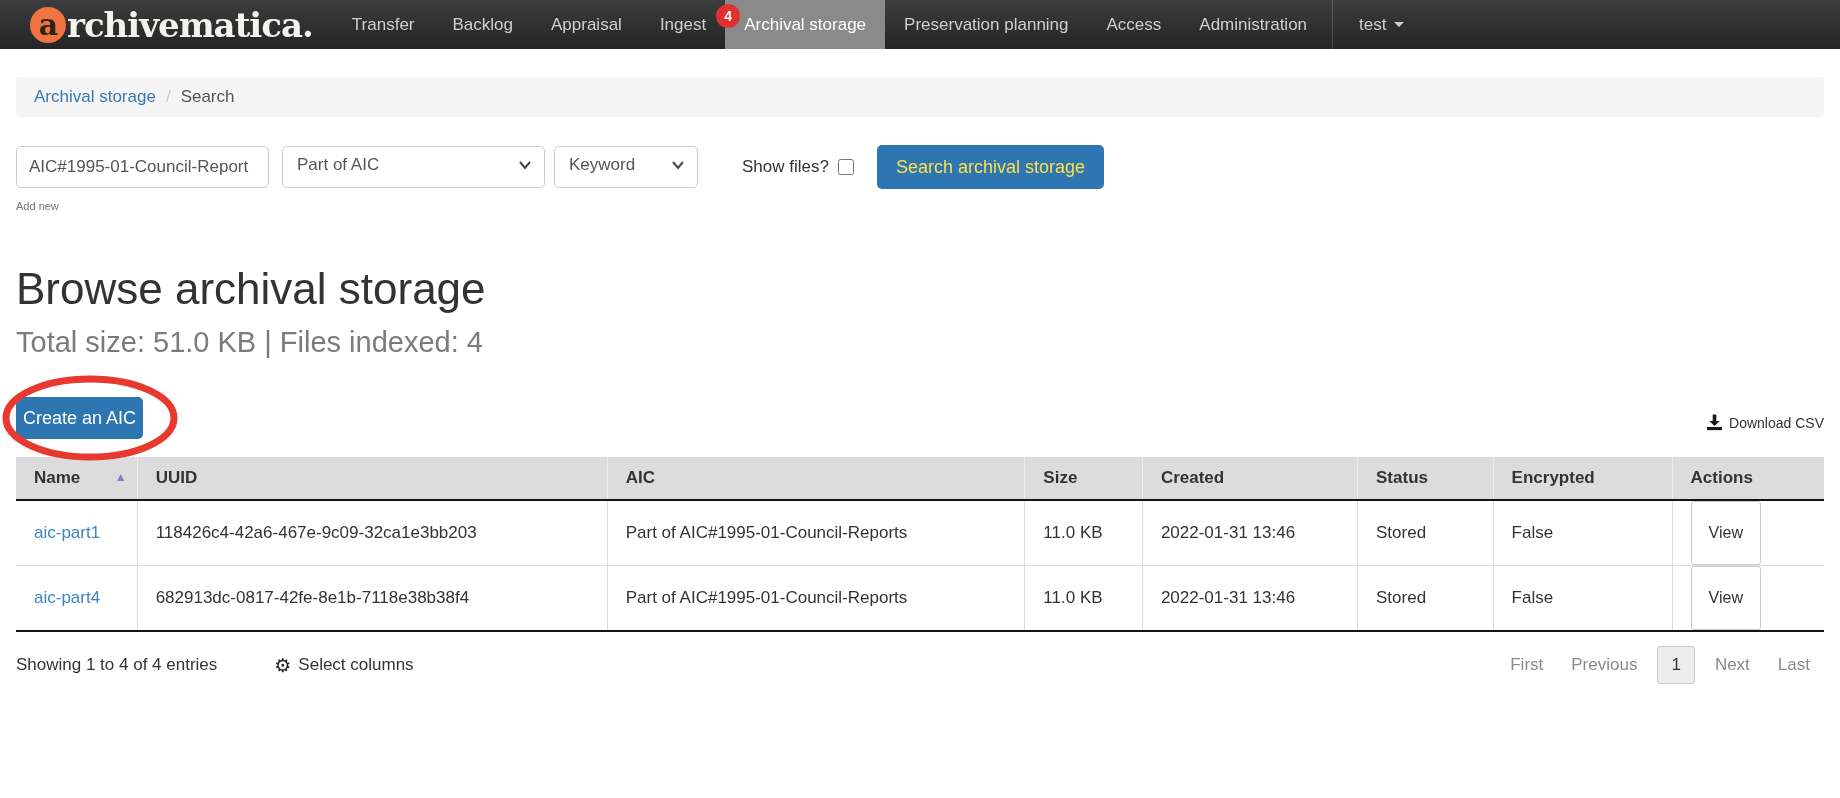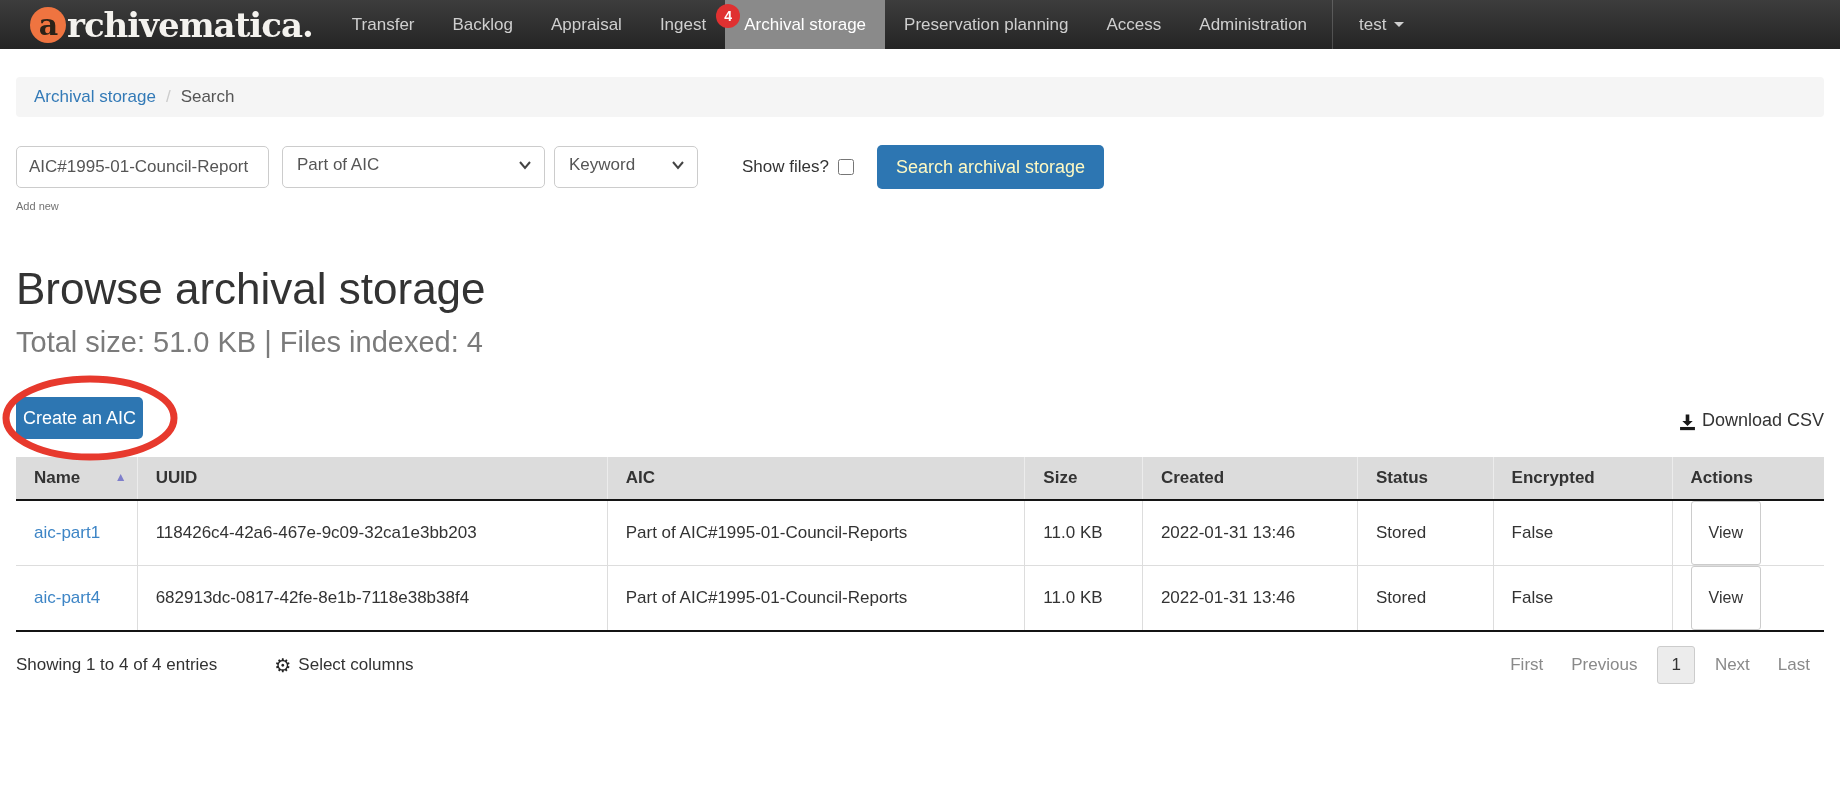--- a/index.html
+++ b/index.html
@@ -43,39 +43,39 @@
                 font-family:"Liberation Sans", sans-serif; }
   .fake-select { height:42px; border:1px solid #ccc; border-radius:5px; background:#fff;
                  display:flex; align-items:center; justify-content:space-between;
                  padding:0 12px 4px 14px; font-size:17px; color:#555; cursor:pointer; }
   .sel-field { width:263px; margin-left:13px; }
   .sel-type  { width:144px; margin-left:9px; }
   .chev { width:14px; height:14px; flex:none; margin-left:8px; }
   .chev polyline { fill:none; stroke:#444; stroke-width:2; }
   .showfiles-label { margin-left:44px; font-size:17px; color:#333; }
   .checkbox { width:16px; height:16px; margin-left:9px; cursor:pointer; }
-  .btn-primary { margin-left:23px; background:#2d76b2; color:#fef9c3; border:none;
+  .btn-primary { margin-left:23px; background:#2d76b2; color:#fde047; border:none;
                  border-radius:5px; height:44px; padding:0 19px; font-size:18px;
                  cursor:pointer; font-family:"Liberation Sans", sans-serif; }
   .add-new { display:inline-block; margin:11px 16px 0; color:#737373; font-size:11px;
              text-decoration:none; cursor:pointer; }
 
   
   .page-title { margin:50px 16px 0; font-size:44px; font-weight:400; color:#333; }
   .page-summary { margin:12px 16px 0; font-size:29px; color:#7b7b7b; }
 
   
   .toolbar { margin:20px 16px 0; display:flex; justify-content:space-between;
              align-items:flex-end; height:60px; }
   .create-wrap { position:relative; align-self:flex-start; margin-top:18px; }
   .btn-create { background:#2d76b2; color:#fff; border:none; border-radius:5px;
                 height:42px; padding:0 7px; font-size:18px; cursor:pointer;
                 font-family:"Liberation Sans", sans-serif; }
   .red-ellipse { position:absolute; left:-15px; top:-22px; pointer-events:none; z-index:4; }
-  .download-csv { display:flex; align-items:flex-end; gap:6px; font-size:18px; color:#333;
+  .download-csv { display:flex; align-items:flex-end; gap:6px; font-size:14px; color:#333;
                   text-decoration:none; cursor:pointer; margin-bottom:8px; }
   .download-csv svg { fill:#1a1a1a; }
 
   
   .data-table { margin:18px 16px 0; width:1808px; border-collapse:collapse; font-size:17px; }
   .data-table thead th { background:#dcdcdc; color:#333; font-weight:bold; text-align:left;
                          height:43px; padding:0 12px 0 18px; border-bottom:2px solid #141414;
                          border-left:1px solid #ececec; position:relative; }
   .data-table thead th:first-child { border-left:none; }
   .sort-arrow { position:absolute; right:10px; top:13px; font-size:12px; color:#7e7ecb; }

